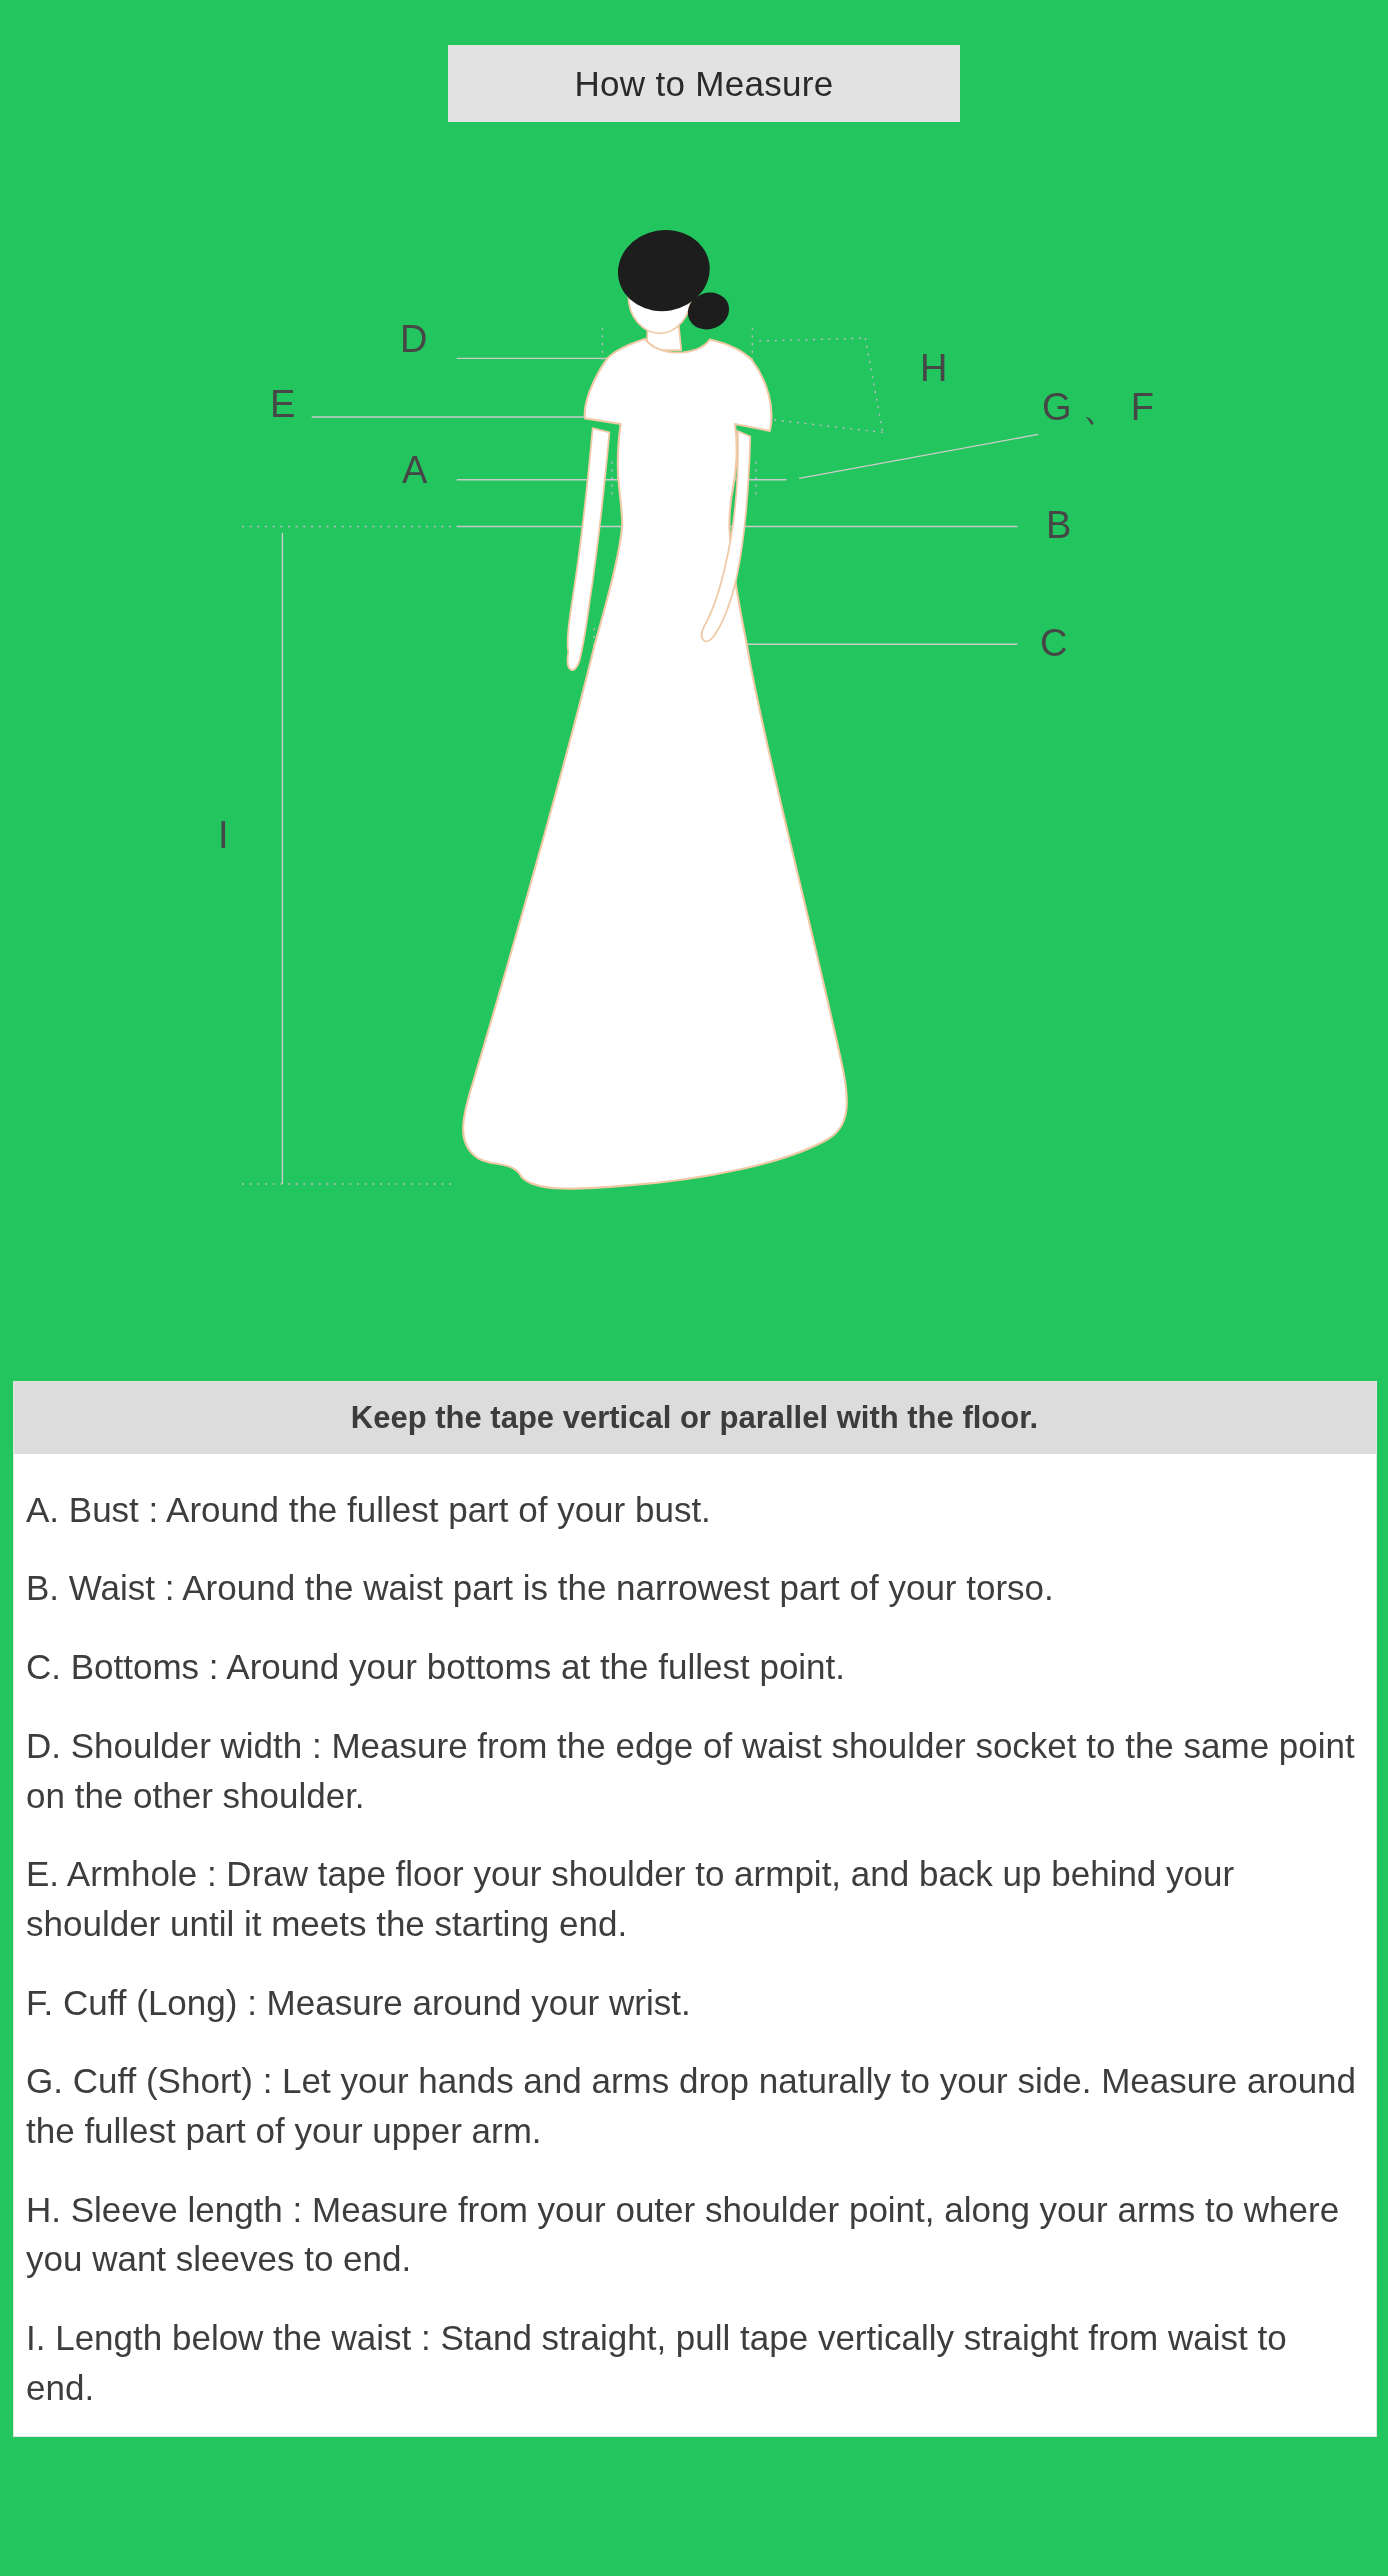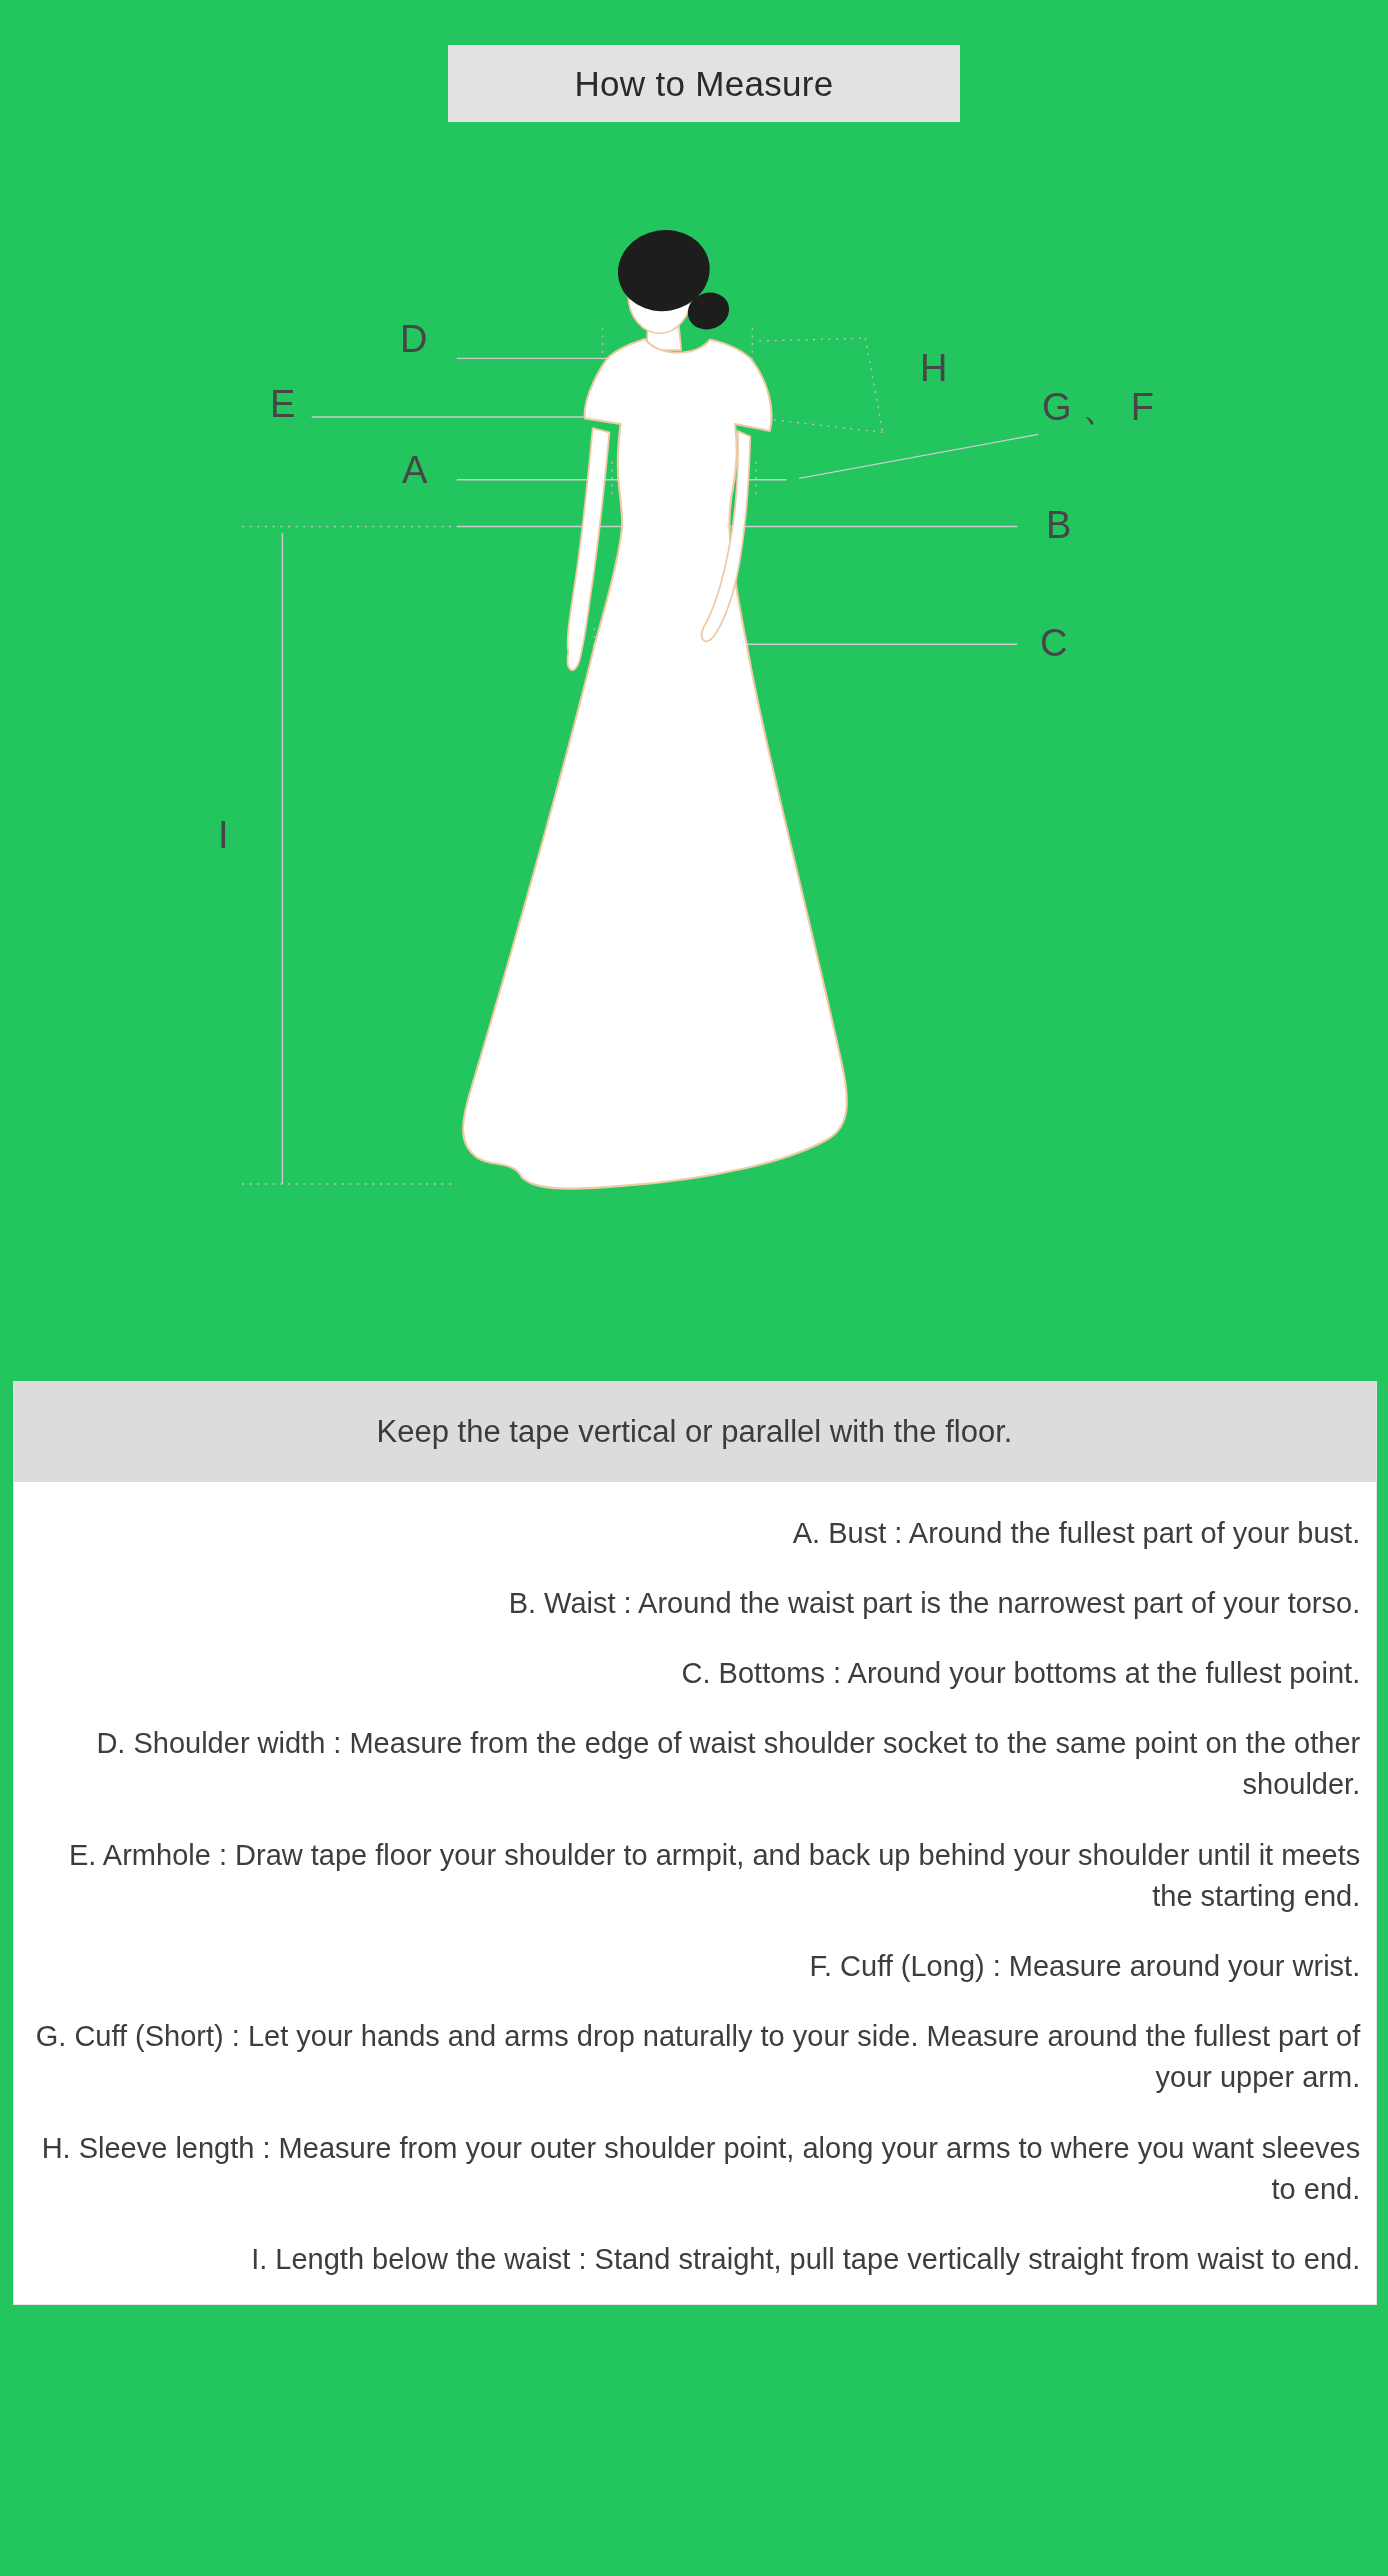--- a/index.html
+++ b/index.html
@@ -33,27 +33,27 @@
 
   .dlabel{
     position:absolute;font-size:38px;color:#464646;line-height:1;white-space:nowrap;
   }
 
   .info-box{
     position:absolute;left:12.5px;top:1381px;width:1364px;
     border:0.7px solid #e3e3e3;background:#fff;
   }
   .banner{
-    height:100px;background:var(--banner-bg,#dcdcdc);
+    height:72px;background:var(--banner-bg,#dcdcdc);
     display:flex;align-items:center;justify-content:center;
-    font-size:31px;color:#3c3c3c;
+    font-size:31px;color:#3c3c3c;font-weight:bold;
   }
   .list{padding:9.8px 15.3px 24px 12.5px;}
   .list p{
-    font-size:29px;color:var(--text,#3d3d3d);line-height:1.42;margin:29px 0 0 0;text-align:right;
+    font-size:35px;color:var(--text,#3d3d3d);line-height:1.42;margin:29px 0 0 0;
   }
   .list p:first-child{margin-top:21px;}
 </style>
 </head>
 <body>
 
 <div class="page">
 
   <div class="title-box">
     <span>How to Measure</span>

